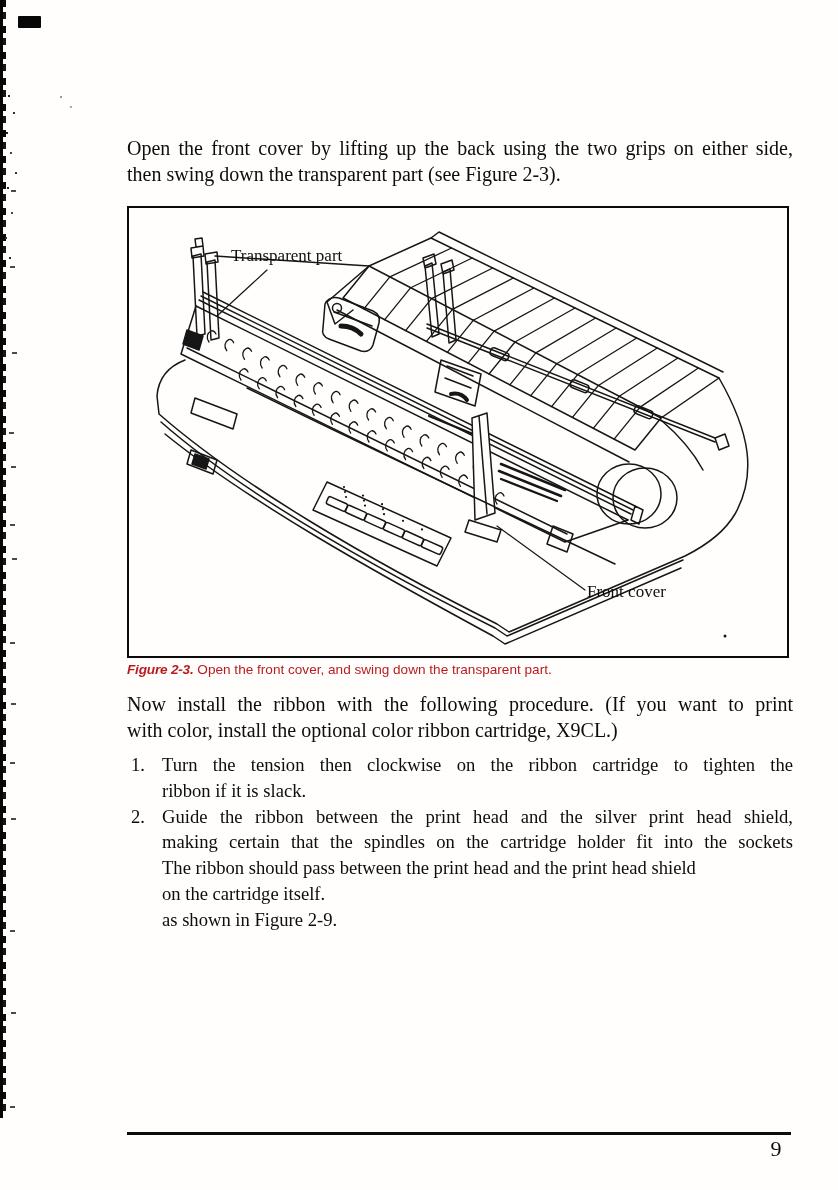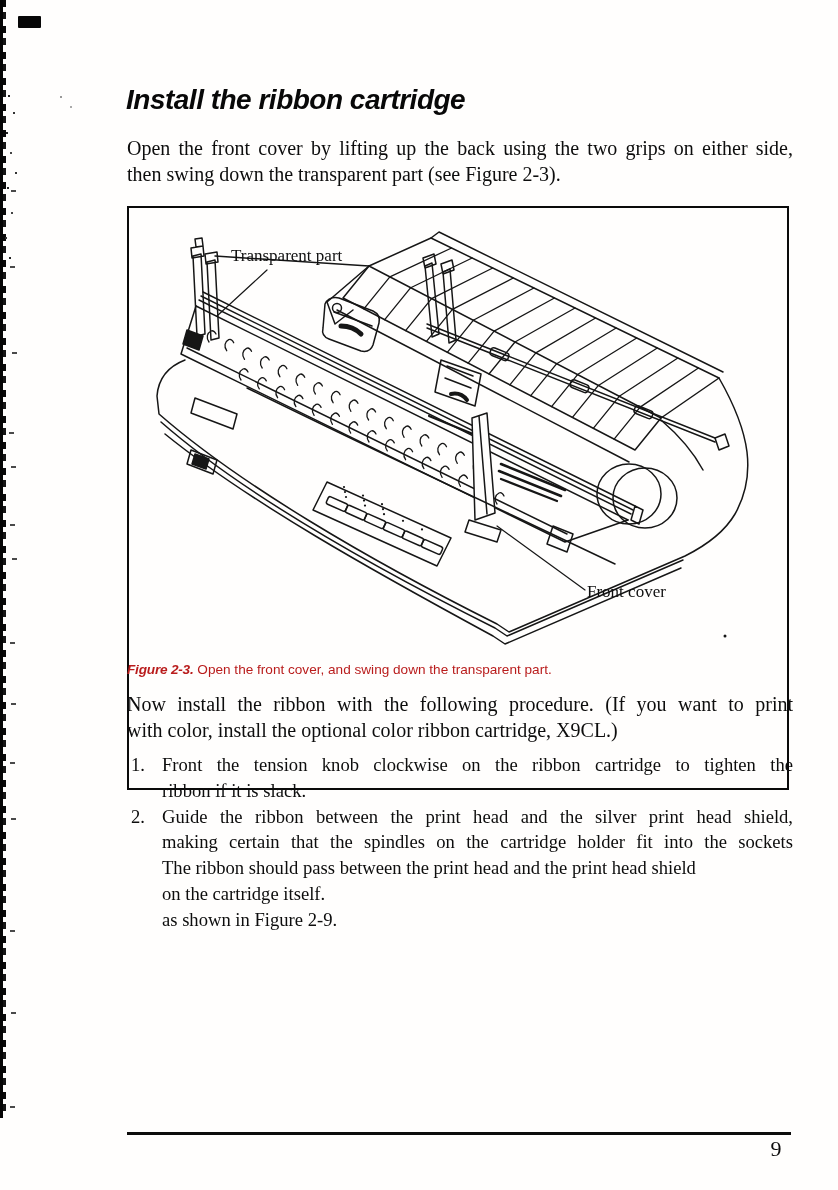--- a/index.html
+++ b/index.html
@@ -29,21 +29,21 @@
   #para2{top:692px;}
   .line{white-space:nowrap;}
   .line.j{text-align:justify;text-align-last:justify;}
 
   #steps{position:absolute;left:127px;top:752px;width:666px;font-size:18.6px;line-height:25.8px;}
   .step{display:flex;}
   .step .num{width:35px;flex:0 0 35px;padding-left:4px;box-sizing:border-box;}
   .step .step-lines{flex:1;min-width:0;}
 
   
-  #figure-frame{position:absolute;left:127px;top:206px;width:662px;height:584px;
+  #figure-frame{position:absolute;left:127px;top:206px;width:662px;height:452px;
      border:2px solid #0a0a0a;box-sizing:border-box;background:#fffefd;}
   #figure-frame svg{position:absolute;left:0;top:0;}
   .fig-label{position:absolute;font-family:"Liberation Serif",serif;font-size:17px;color:#101010;white-space:nowrap;}
   #label-transparent{left:102px;top:38px;}
   #label-frontcover{left:458px;top:374px;text-align:right;}
 
   #caption{position:absolute;left:127px;top:662px;width:666px;
      font-family:"Liberation Sans",sans-serif;font-size:13.6px;color:#b91c1c;white-space:nowrap;}
   #caption .tag{font-style:italic;font-weight:bold;letter-spacing:-0.2px;}
 
@@ -56,21 +56,20 @@
 <body>
 
 <div id="page">
 
   <div class="edge-strip"></div>
   <div class="edge-rag"></div>
   <div class="corner-mark"></div>
   <div class="speckles"></div>
   <div class="margin-dashes"></div>
 
-  <h1 class="doc-title">Install the ribbon cartridge</h1>
 
   <div id="intro" class="para">
       <div class="line j">Open the front cover by lifting up the back using the two grips on either side,</div>
       <div class="line">then swing down the transparent part (see Figure 2-3).</div>
     </div>
 
   <div id="figure-frame">
     <svg width="658" height="448" viewBox="0 0 658 448">
       <g stroke="#161616" fill="none" stroke-width="1.5" stroke-linecap="round" stroke-linejoin="round">
 
@@ -233,21 +232,21 @@
 
   <div id="para2" class="para">
       <div class="line j">Now install the ribbon with the following procedure. (If you want to print</div>
       <div class="line">with color, install the optional color ribbon cartridge, X9CL.)</div>
     </div>
 
   <div id="steps">
       <div class="step">
         <div class="num">1.</div>
         <div class="step-lines">
-          <div class="line j">Front the tension knob clockwise on the ribbon cartridge to tighten the</div>
+          <div class="line j">Turn the tension then clockwise on the ribbon cartridge to tighten the</div>
           <div class="line">ribbon if it is slack.</div>
         </div>
       </div>
       <div class="step">
         <div class="num">2.</div>
         <div class="step-lines">
           <div class="line j">Guide the ribbon between the print head and the silver print head shield,</div>
           <div class="line j">making certain that the spindles on the cartridge holder fit into the sockets</div>
           <div class="line">The ribbon should pass between the print head and the print head shield</div>
           <div class="line">on the cartridge itself.</div>

